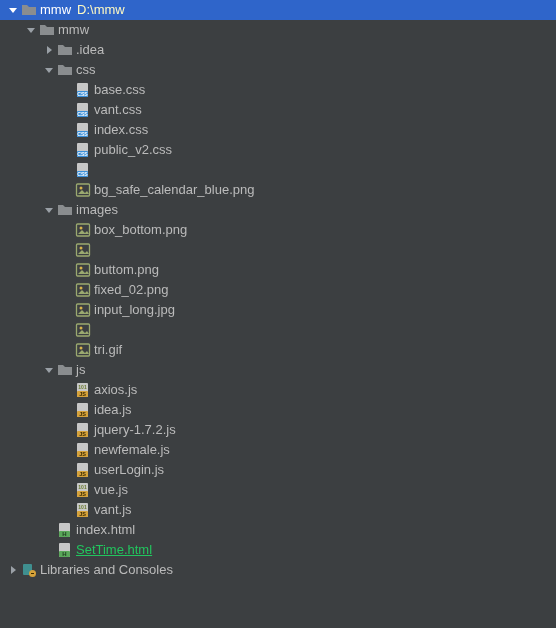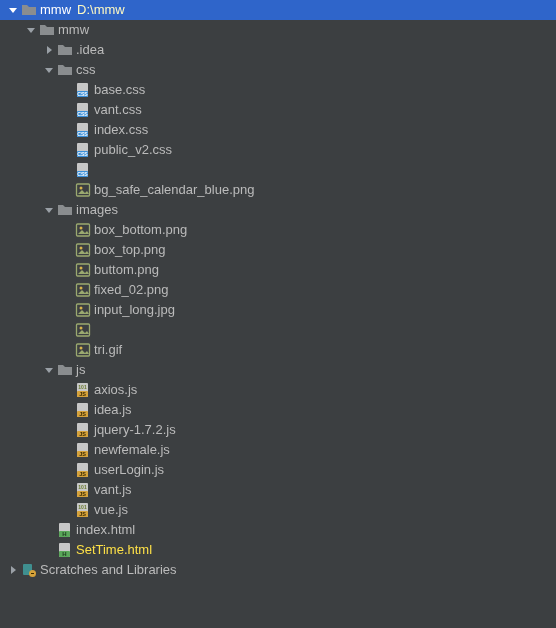--- a/index.html
+++ b/index.html
@@ -53,21 +53,22 @@
   }
   .label {
     padding-left: 2px;
   }
   .muted {
     color: #808080;
     padding-left: 6px;
   }
   .row.root .muted { color: #fef9c3; }
   .selected .label {
-    color: #fde047;
+    color: #22c55e;
+    text-decoration: underline;
   }
 </style>
 </head>
 <body>
 
 <svg width="0" height="0" style="position:absolute">
   <defs>
     <g id="ic-arrow-down">
         <path d="M1 3 L9 3 L5 8 Z" fill="currentColor"></path>
       </g>
@@ -251,21 +252,20 @@
       </span>
       <span class="label">box_bottom.png</span>
     </div>
     <div class="row">
       <span class="indent" style="width: 74px;"></span>
       <span class="icon">
         <svg width="16" height="16">
           <use href="#ic-image"></use>
         </svg>
       </span>
-      <span class="label">box_top.png</span>
     </div>
     <div class="row">
       <span class="indent" style="width: 74px;"></span>
       <span class="icon">
         <svg width="16" height="16">
           <use href="#ic-image"></use>
         </svg>
       </span>
       <span class="label">buttom.png</span>
     </div>
@@ -363,30 +363,30 @@
       </span>
       <span class="label">userLogin.js</span>
     </div>
     <div class="row">
       <span class="indent" style="width: 74px;"></span>
       <span class="icon">
         <svg width="16" height="16">
           <use href="#ic-js101"></use>
         </svg>
       </span>
+      <span class="label">vue.js</span>
+    </div>
+    <div class="row">
+      <span class="indent" style="width: 74px;"></span>
+      <span class="icon">
+        <svg width="16" height="16">
+          <use href="#ic-js101"></use>
+        </svg>
+      </span>
       <span class="label">vant.js</span>
-    </div>
-    <div class="row">
-      <span class="indent" style="width: 74px;"></span>
-      <span class="icon">
-        <svg width="16" height="16">
-          <use href="#ic-js101"></use>
-        </svg>
-      </span>
-      <span class="label">vue.js</span>
     </div>
     <div class="row">
       <span class="indent" style="width: 56px;"></span>
       <span class="icon">
         <svg width="16" height="16">
           <use href="#ic-html"></use>
         </svg>
       </span>
       <span class="label">index.html</span>
     </div>
@@ -404,15 +404,15 @@
       <span class="arrow">
         <svg width="10" height="10">
           <use href="#ic-arrow-right"></use>
         </svg>
       </span>
       <span class="icon">
         <svg width="16" height="16">
           <use href="#ic-scratches"></use>
         </svg>
       </span>
-      <span class="label">Scratches and Libraries</span>
+      <span class="label">Libraries and Consoles</span>
     </div>
   </div>
 
 </body></html>

